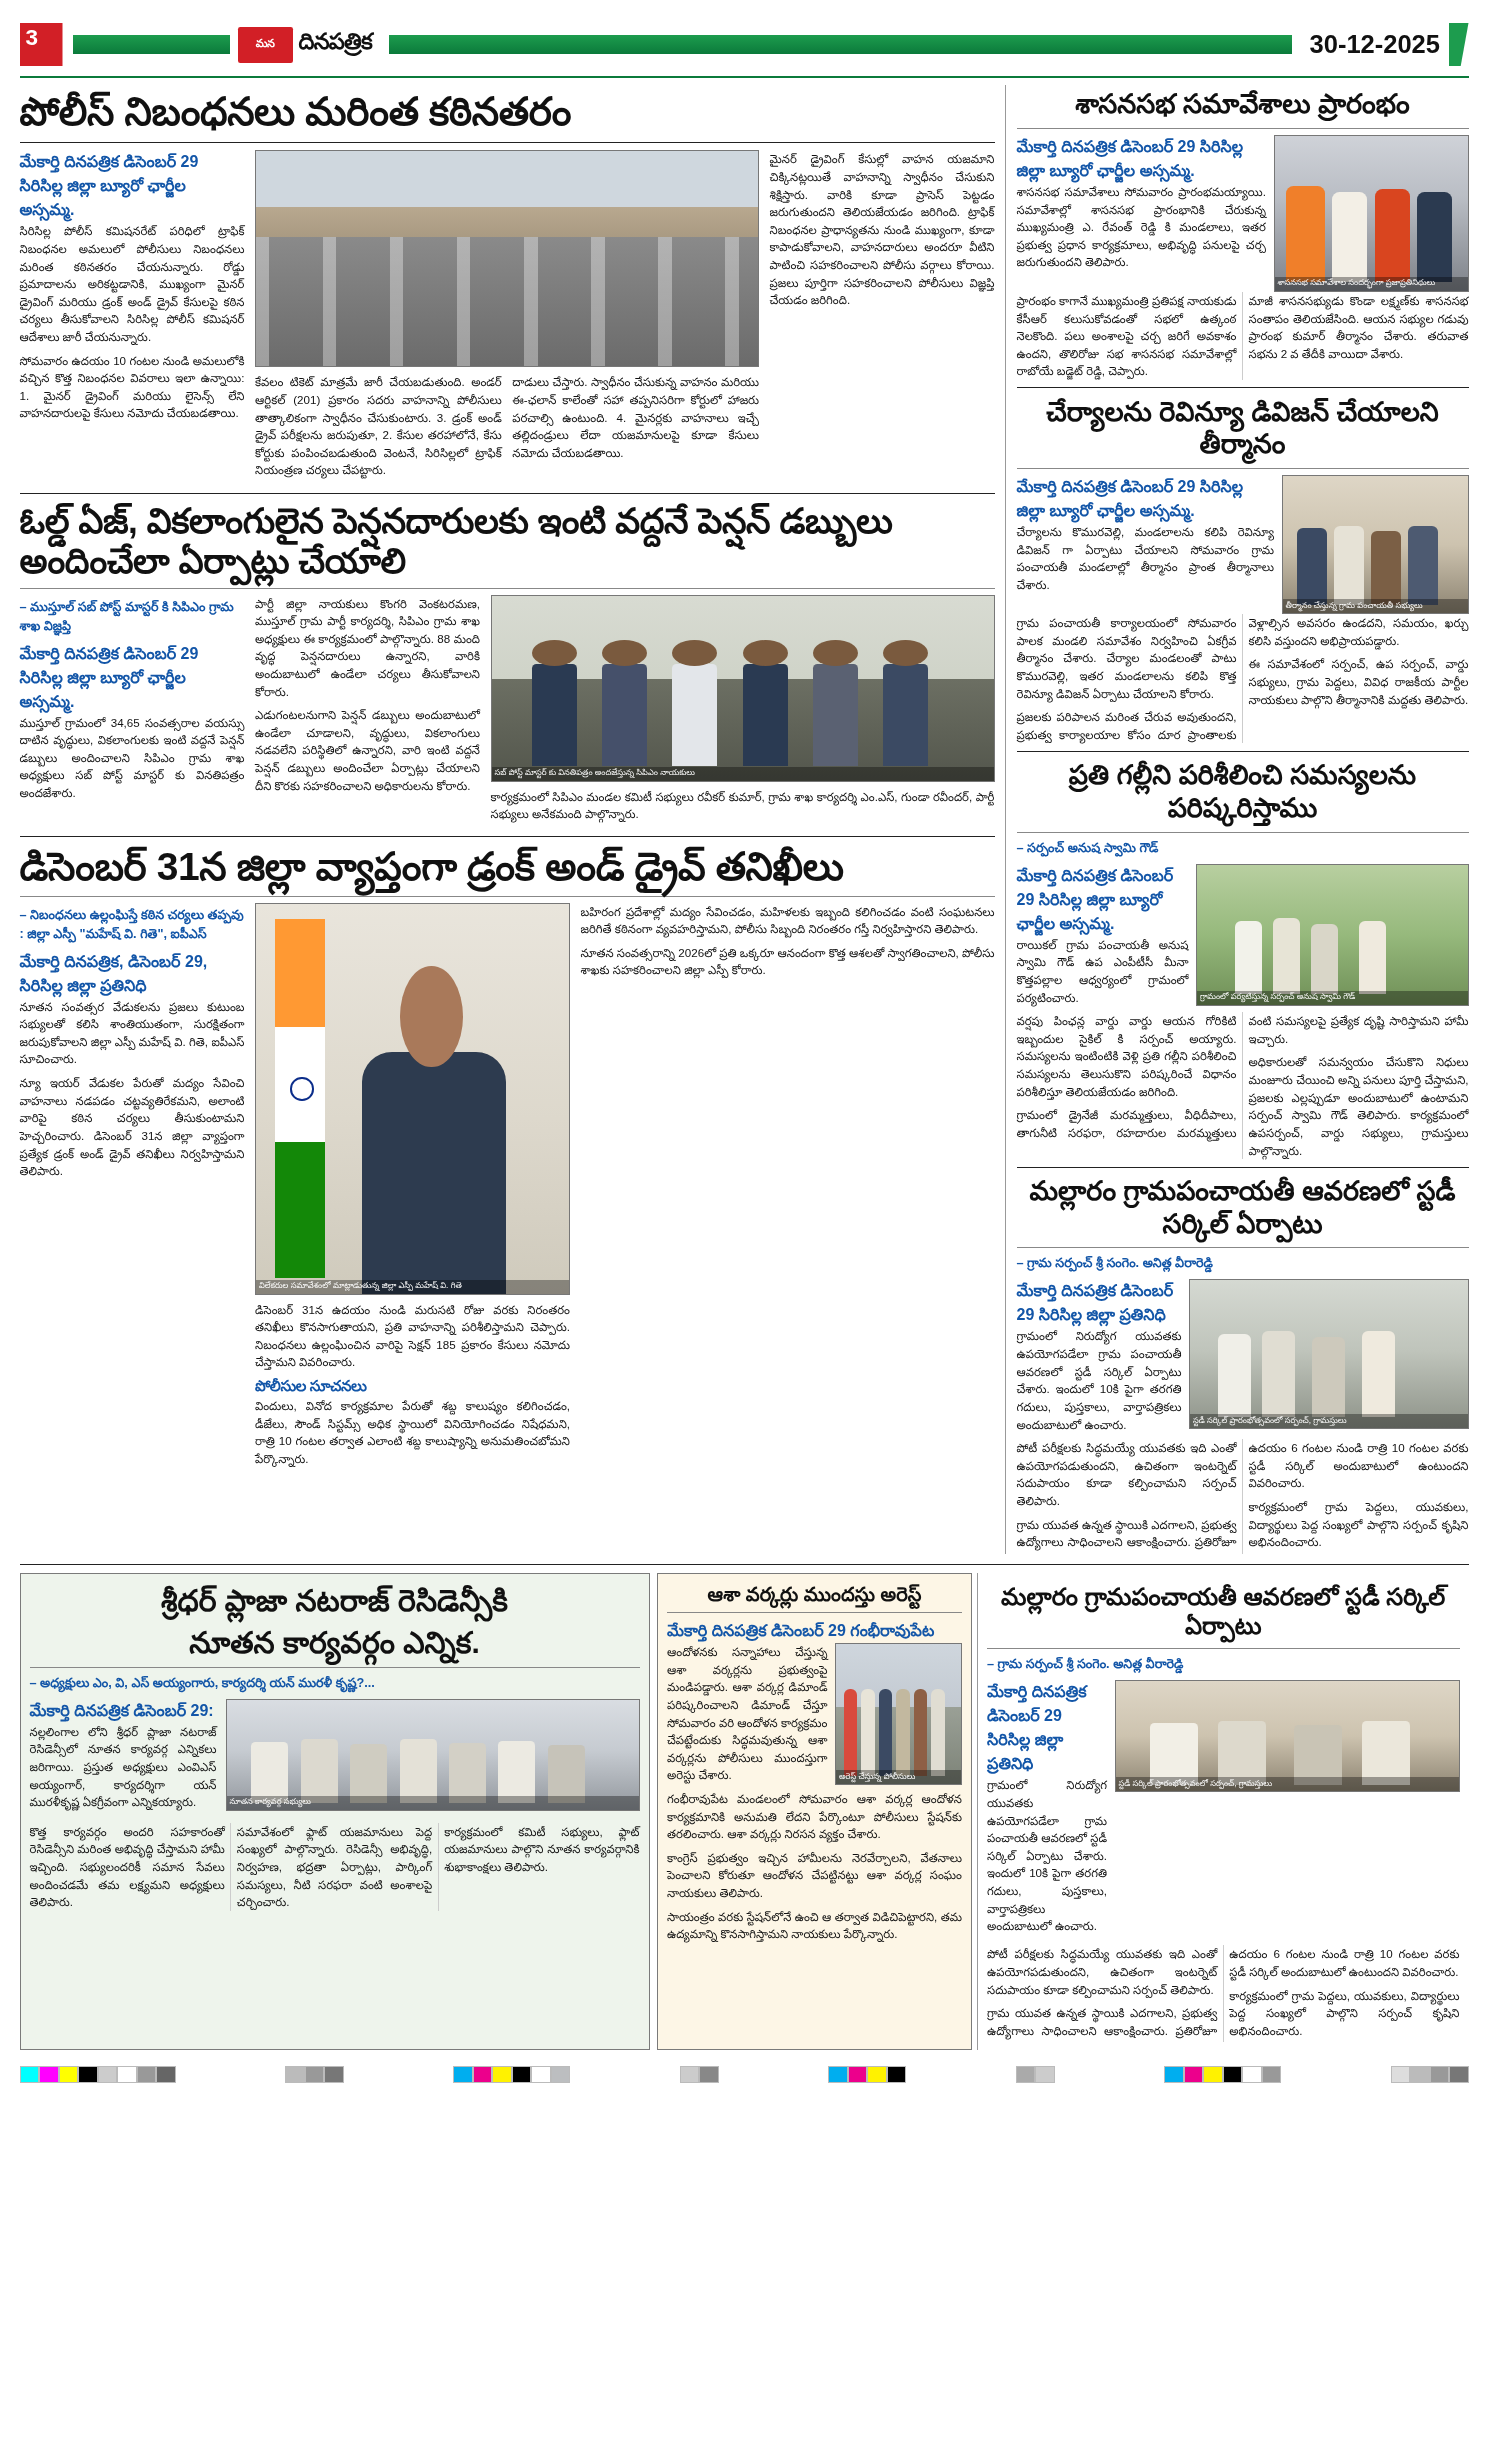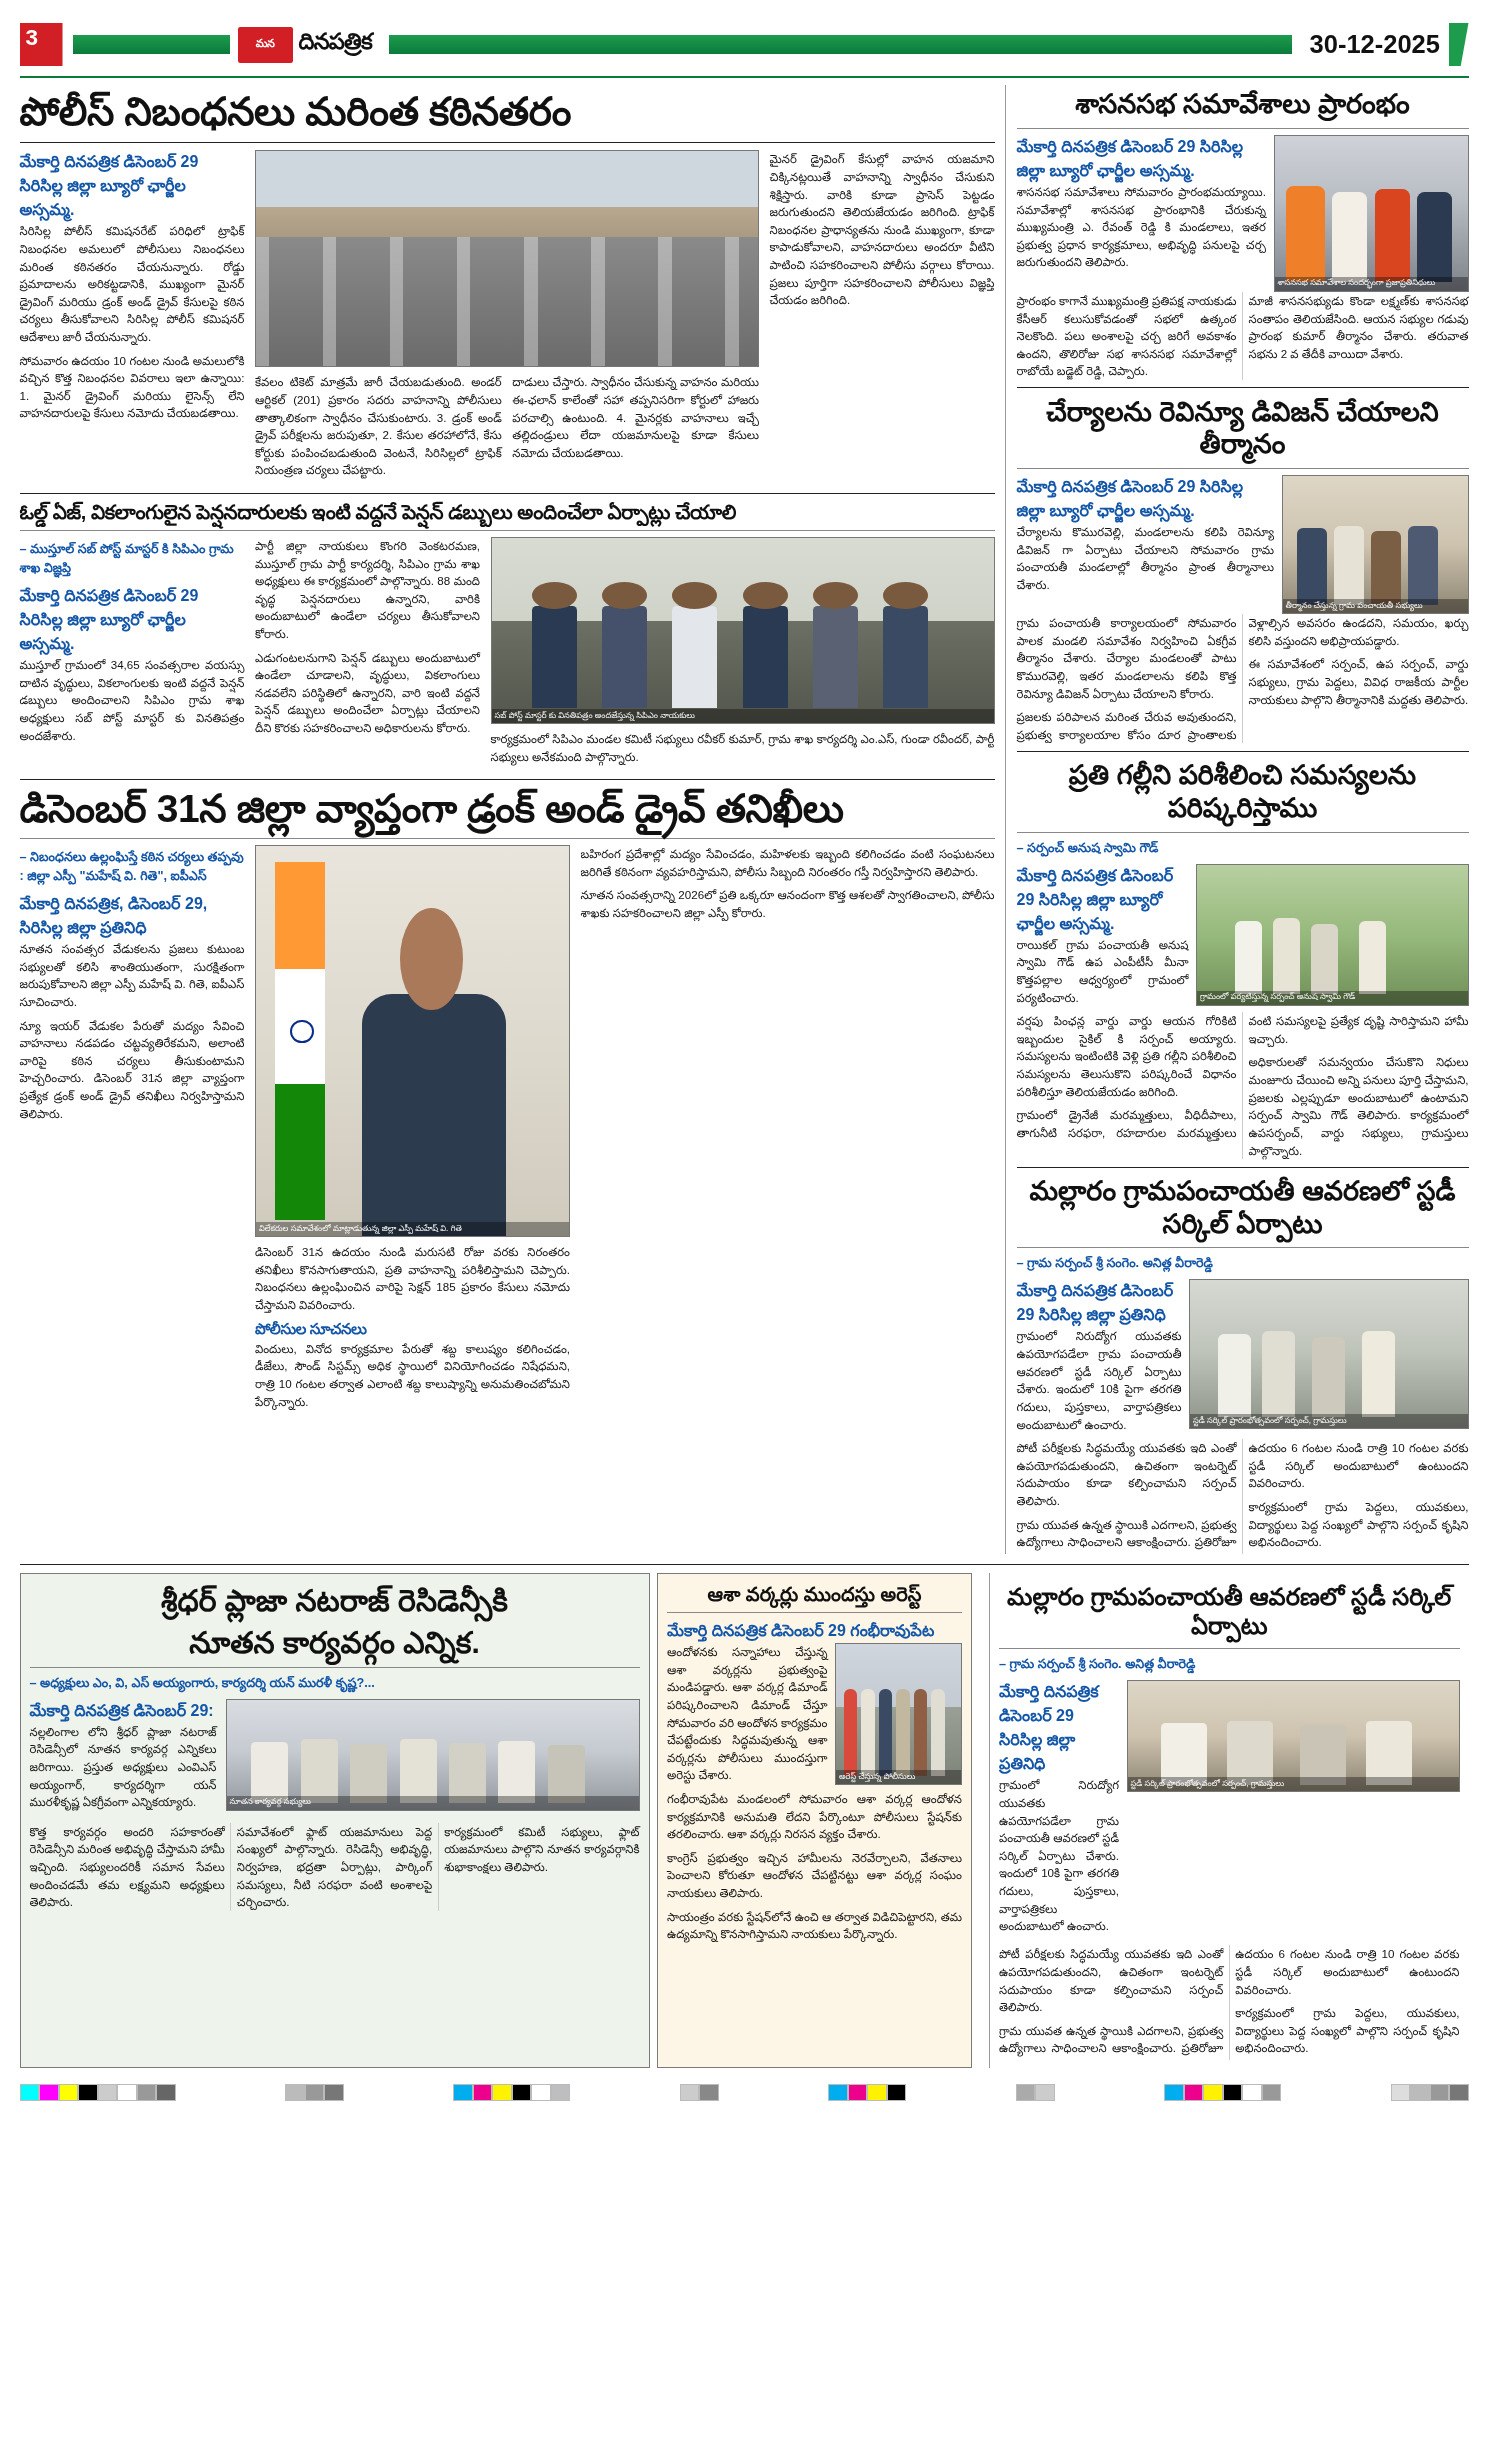--- a/index.html
+++ b/index.html
@@ -91,21 +91,21 @@
 
   .hl {
     font-size:33px;
     font-weight:bold;
     color:#111;
     line-height:1.15;
     letter-spacing:-0.4px;
     margin:4.5px 0 6px 0;
   }
   .hl-big { font-size:39px; }
-  .hl-med { font-size:20px; }
+  .hl-med { font-size:35px; }
   .hl-right {
     font-size:27px;
     font-weight:bold;
     line-height:1.2;
     text-align:center;
     margin:3px 0 7.5px 0;
   }
   .rule { border:0; border-top:1.5px solid #222; margin:7.5px 0; }
   .rule-thin { border:0; border-top:0.7px solid #888; margin:6px 0; }
 
@@ -221,21 +221,21 @@
     gap:0;
     margin-top:10.5px;
     border-top:1.5px solid #222;
     padding-top:7.5px;
   }
   .bx {
     border:1.5px solid #7a7a7a;
     padding:7.5px 9px;
   }
   .bx-1 { flex:0 0 630px; background:#eef4ec; margin-right:7.5px;}
-  .bx-2 { flex:0 0 315px; background:#fdf6e6; margin-right:17px;}
+  .bx-2 { flex:0 0 315px; background:#fdf6e6; margin-right:5px;}
   .bx-3 { flex:1 1 auto; background:#fff; border:none; padding-left:9px; border-left:0.7px solid #999;}
 
   .bx-title {
     font-size:30px; font-weight:bold; text-align:center; line-height:1.2; margin:1.5px 0 6px 0;
   }
   .bx-title2 { font-size:19.5px; }
 
   
   .colorbars {
     display:flex; justify-content:space-between; align-items:flex-end;

